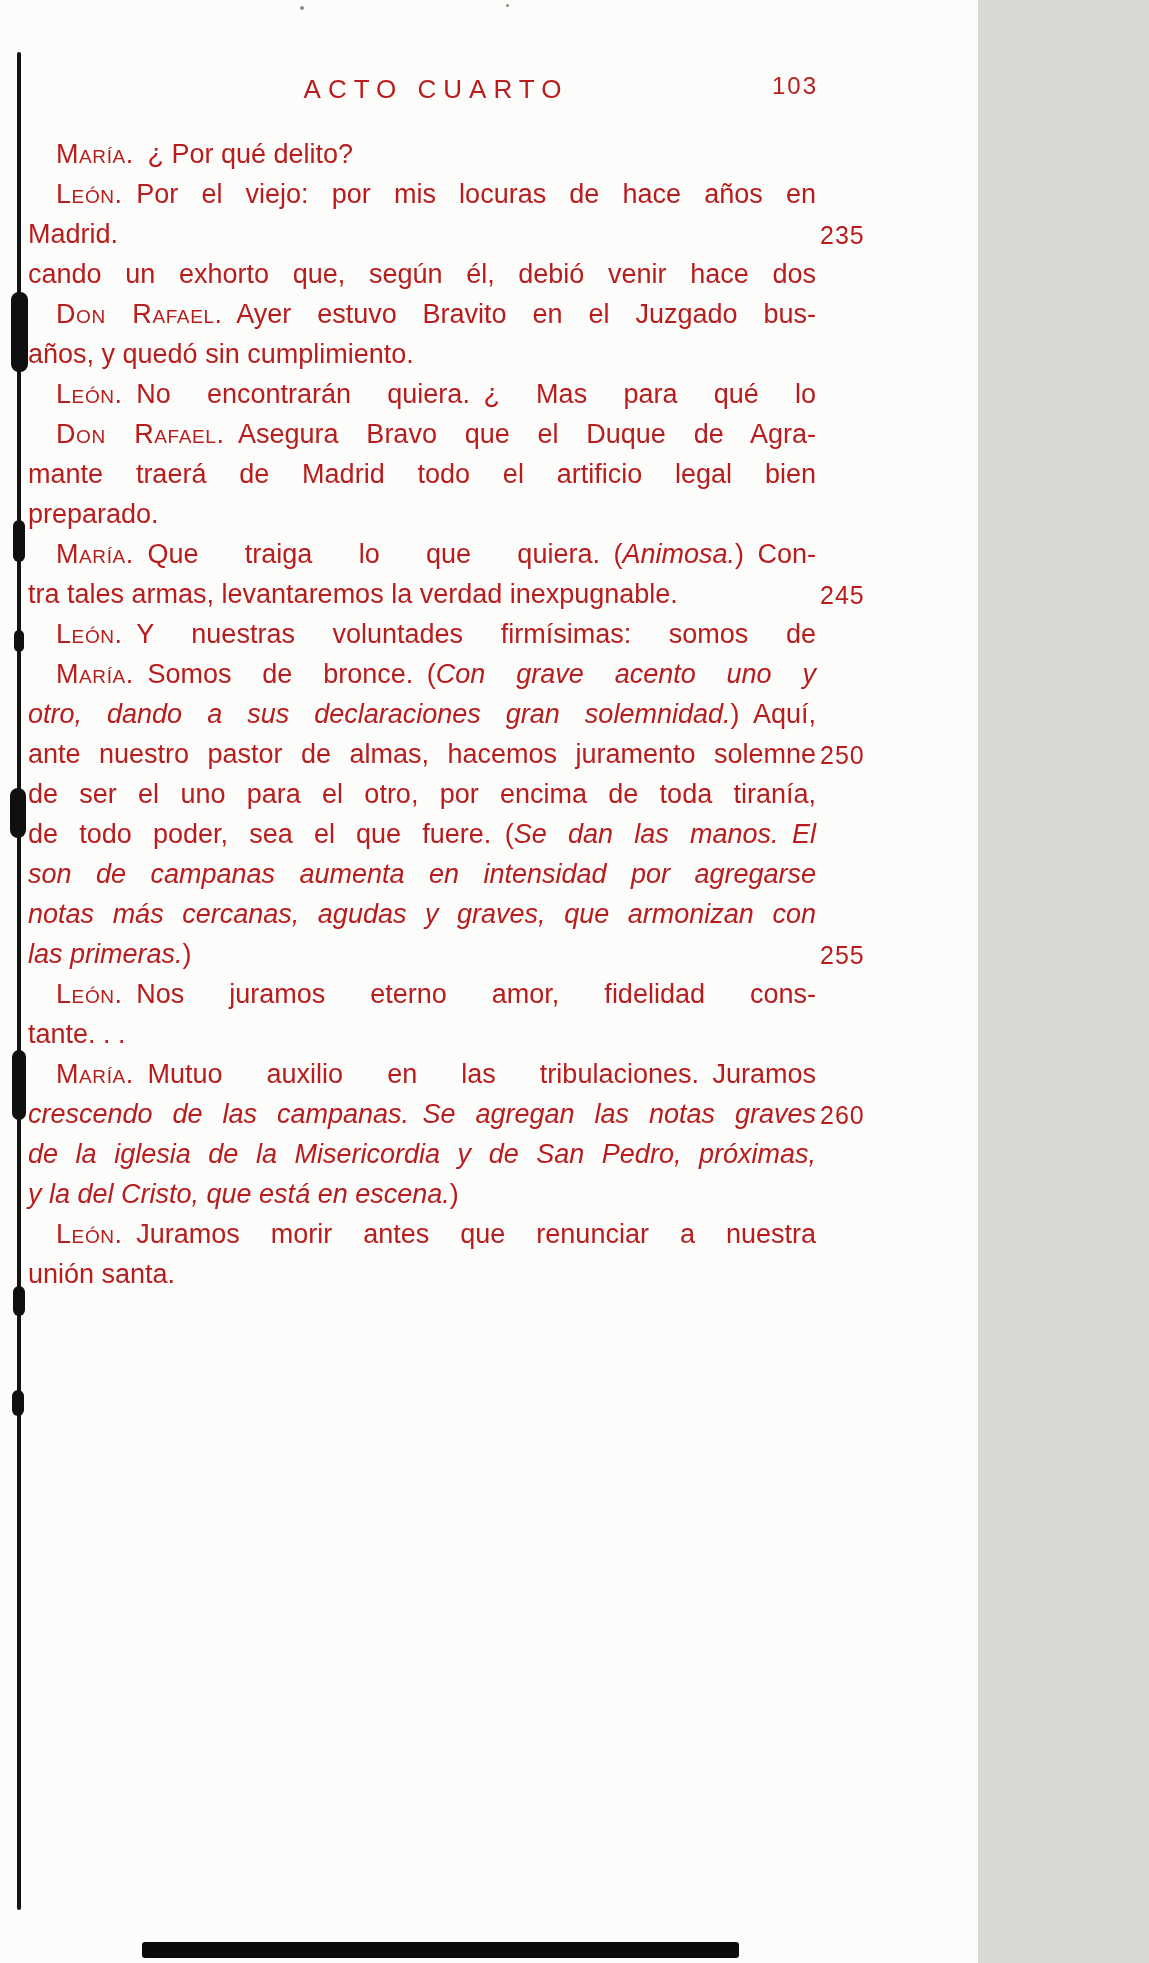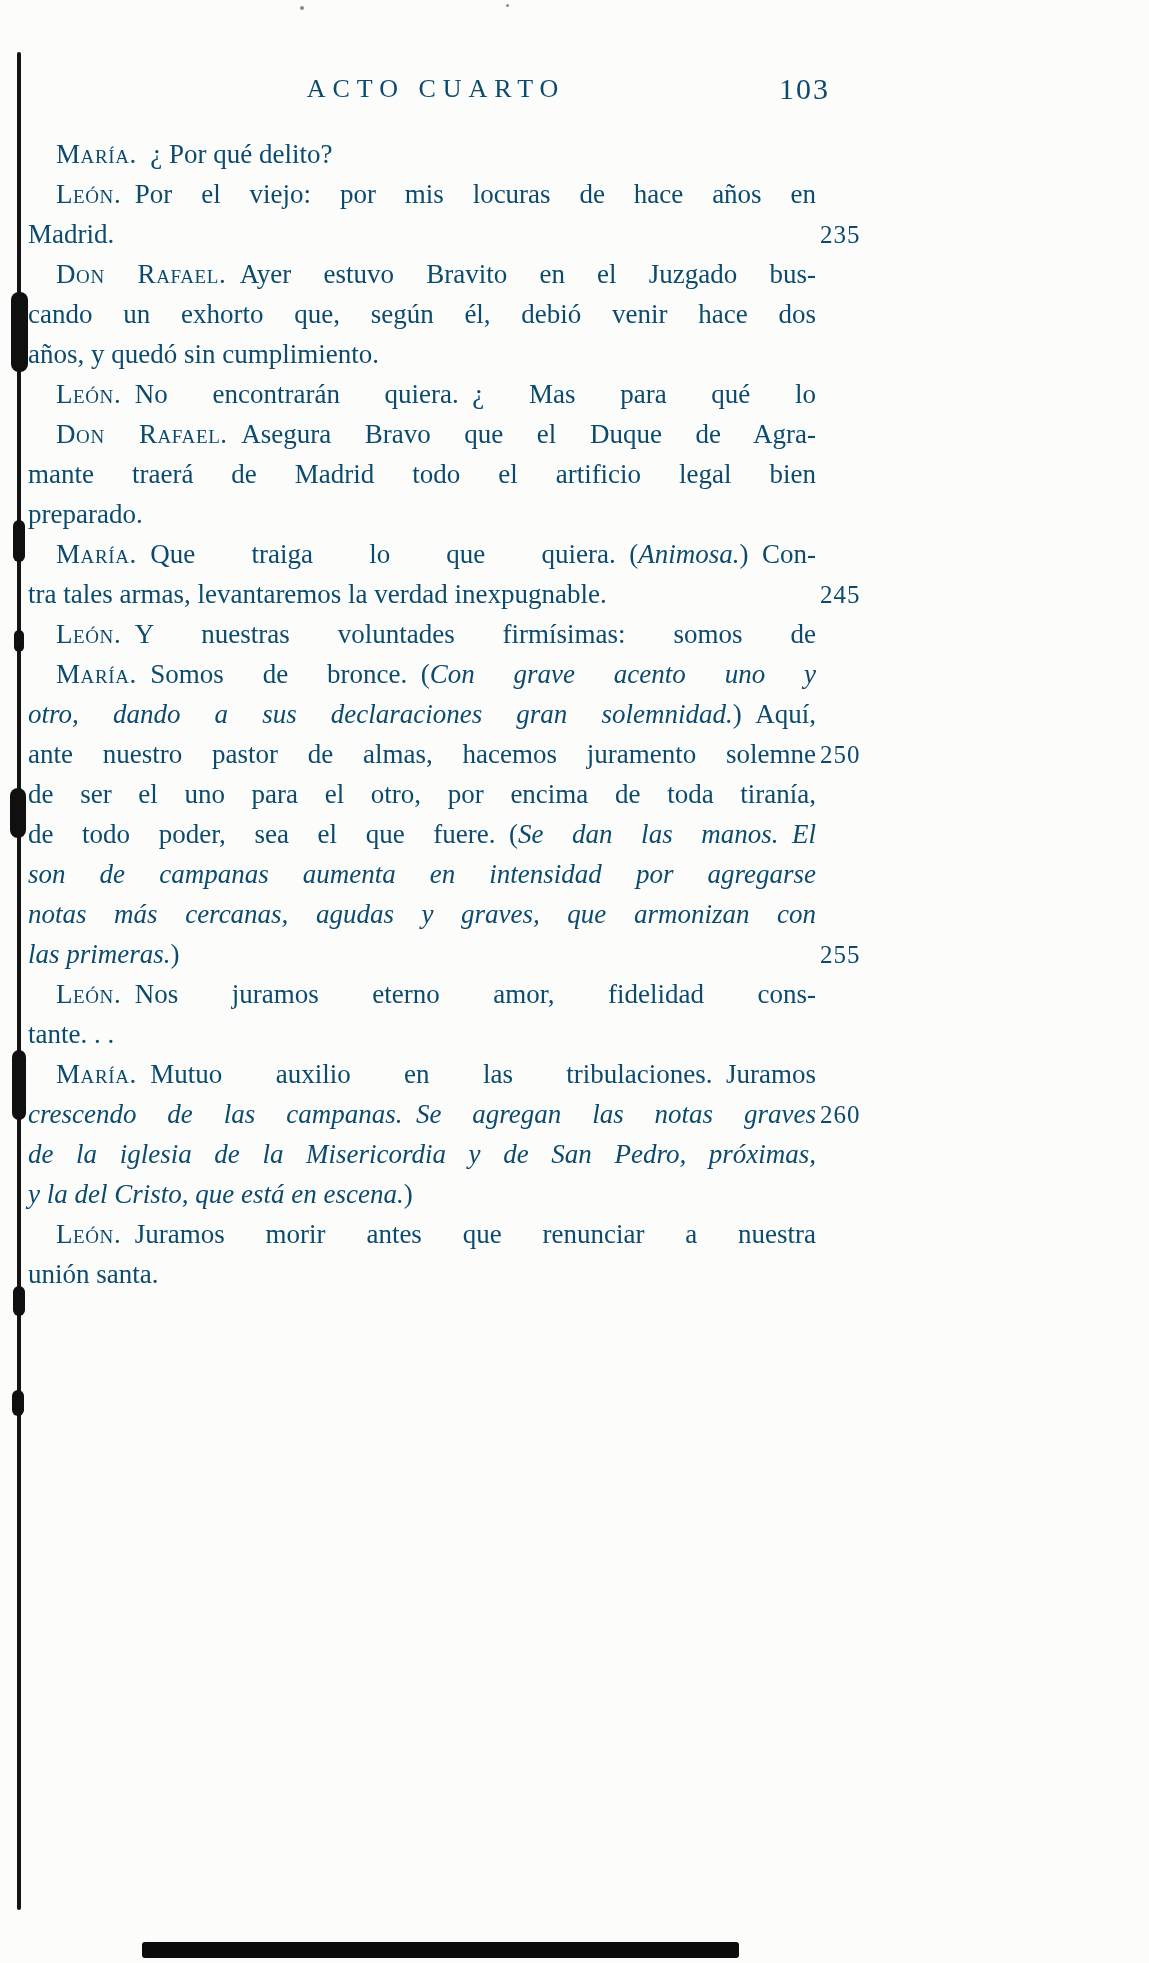--- a/index.html
+++ b/index.html
@@ -1,25 +1,25 @@
 <!DOCTYPE html>
 <html><head>
 <meta charset="utf-8">
 <style>
   * { box-sizing: border-box; }
   html, body { margin: 0; padding: 0; }
   body { background: #d9d8d4; }
 
   .page {
     position: relative;
-    width: 1149px;
+    width: 978px;
     height: 1963px;
     background: #fcfcfa;
-    font-family: Liberation Serif, serif;
-    color: #0c4a6e;
+    font-family: Liberation Sans, sans-serif;
+    color: #b91c1c;
     overflow: hidden;
   }
 
   
   .running-head {
     position: absolute;
     top: 74px;
     left: 42px;
     width: 788px;
     height: 36px;
@@ -27,22 +27,22 @@
   .head-title {
     position: absolute;
     left: 0; right: 0;
     text-align: center;
     font-size: 26px;
     letter-spacing: 7px;
     font-weight: 500;
   }
   .head-page {
     position: absolute;
-    right: 0; top: -2px;
-    font-size: 30px;
+    right: 12px; top: -2px;
+    font-size: 24px;
     letter-spacing: 2px;
   }
 
   
   .text-block {
     position: absolute;
     top: 134px;
     left: 28px;
     width: 788px;
   }
@@ -124,22 +124,22 @@
 
   <div class="running-head">
     <span class="head-title">ACTO CUARTO</span>
     <span class="head-page">103</span>
   </div>
 
   <div class="text-block">
       <div class="line ind"><span class="seg sc">María.</span><span class="seg n"> ¿ Por qué delito?</span></div>
       <div class="line j ind"><span class="seg sc">León.</span><span class="seg n"> Por el viejo: por mis locuras de hace años en</span></div>
       <div class="line"><span class="seg n">Madrid.</span><span class="lineno">235</span></div>
+      <div class="line j"><span class="seg n">cando un exhorto que, según él, debió venir hace dos</span></div>
       <div class="line j ind"><span class="seg sc">Don Rafael.</span><span class="seg n"> Ayer estuvo Bravito en el Juzgado bus-</span></div>
-      <div class="line j"><span class="seg n">cando un exhorto que, según él, debió venir hace dos</span></div>
       <div class="line"><span class="seg n">años, y quedó sin cumplimiento.</span></div>
       <div class="line j ind"><span class="seg sc">León.</span><span class="seg n"> No encontrarán quiera. ¿ Mas para qué lo</span></div>
       <div class="line j ind"><span class="seg sc">Don Rafael.</span><span class="seg n"> Asegura Bravo que el Duque de Agra-</span></div>
       <div class="line j"><span class="seg n">mante traerá de Madrid todo el artificio legal bien</span></div>
       <div class="line"><span class="seg n">preparado.</span></div>
       <div class="line j ind"><span class="seg sc">María.</span><span class="seg n"> Que traiga lo que quiera. (</span><span class="seg i">Animosa.</span><span class="seg n">) Con-</span></div>
       <div class="line"><span class="seg n">tra tales armas, levantaremos la verdad inexpugnable.</span><span class="lineno">245</span></div>
       <div class="line j ind"><span class="seg sc">León.</span><span class="seg n"> Y nuestras voluntades firmísimas: somos de</span></div>
       <div class="line j ind"><span class="seg sc">María.</span><span class="seg n"> Somos de bronce. (</span><span class="seg i">Con grave acento uno y</span></div>
       <div class="line j"><span class="seg i">otro, dando a sus declaraciones gran solemnidad.</span><span class="seg n">) Aquí,</span></div>

